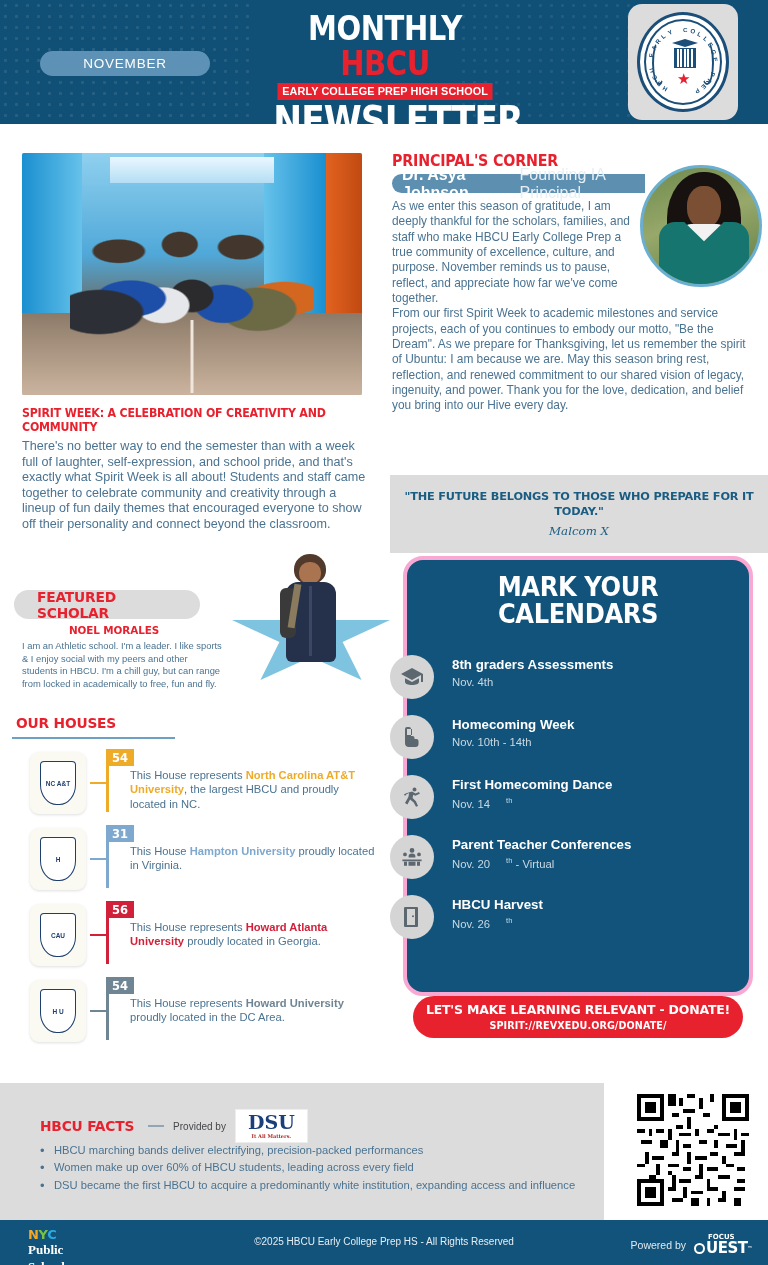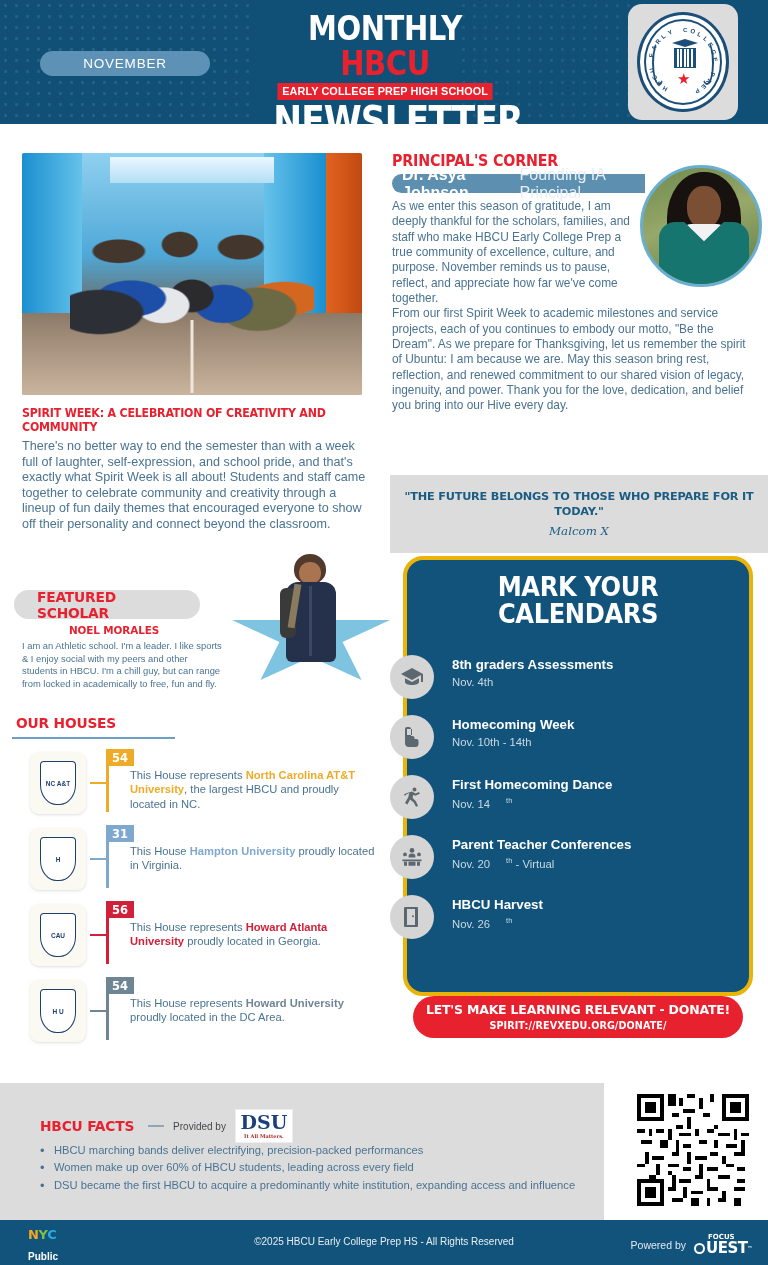--- a/index.html
+++ b/index.html
@@ -254,21 +254,21 @@
     font-size:11.3px; line-height:1.3; letter-spacing:-.2px;
   }
   .quote-box .a {
     color:#1b5d82; font-style:italic; font-size:11.8px; margin-top:4px;
     font-family:"DejaVu Serif", serif;
   }
 
   
   .cal-card {
     position:absolute; left:403px; top:556px; width:350px; height:440px;
-    background:#12537b; border: 4px solid #eab308; border-radius:20px;
+    background:#12537b; border: 4px solid #f9a8d4; border-radius:20px;
   }
   .cal-title {
     margin-top: 14px; text-align:center; color:#fff;
     font-family:"DejaVu Sans",sans-serif; font-weight:700;
     font-size:26px; line-height:1.02; letter-spacing:-.4px;
     transform: scaleX(.93);
   }
   .cal-list { position:absolute; left:0; top:95px; width:100%; }
   .cal-item { position:relative; height:60px; }
   .cal-icon {
@@ -302,21 +302,21 @@
   .facts-band {
     position:absolute; left:0; top:1083px; width:768px; height:137px;
     background:#dcdcdc;
   }
   .facts-white { position:absolute; left:604px; top:0; width:164px; height:137px; background:#fff; }
   .facts-h { position:absolute; left:40px; top:1109px; display:flex; align-items:center; gap:9px; }
   .facts-h .sec-title-red { font-size:14.5px; }
   .facts-h .dash { width:16px; height:2px; background:#8fa7b4; }
   .facts-h .prov { color:#46474a; font-size:10px; }
   .dsu-logo {
-    width:58px; height:34px; background:#fff; display:flex; flex-direction:column;
+    width:73px; height:34px; background:#fff; display:flex; flex-direction:column;
     align-items:center; justify-content:center; border:1px solid #ededed;
   }
   .dsu-logo .dsu {
     font-family:"DejaVu Serif", serif; font-weight:700; font-size:19px;
     color:#1b3f7a; line-height:1;
   }
   .dsu-logo .tag { font-size:5px; color:#b02a2a; font-weight:700; margin-top:1px;
     font-family:"DejaVu Serif", serif; }
   .facts-list { position:absolute; left:38px; top:1142px; width:560px; }
   .facts-list li {
@@ -333,21 +333,21 @@
   .qr svg { width:112px; height:112px; }
 
   
   .footer {
     position:absolute; left:0; top:1220px; width:768px; height:45px;
     background:#12537b; color:#fff;
   }
   .nyc { position:absolute; left:28px; top:1228px; width:76px; }
   .nyc .n1 { font-family:"DejaVu Sans",sans-serif; font-weight:700; font-size:13px; line-height:1; letter-spacing:-.3px;}
   .nyc .n1 .a{color:#f5a623}.nyc .n1 .b{color:#7ac143}.nyc .n1 .c{color:#29abe2}
-  .nyc .n2 { color:#fff; font-weight:700; font-size:10px; line-height:1.12; margin-top:10px; }
+  .nyc .n2 { color:#fff; font-weight:700; font-size:13px; line-height:1.12; margin-top:2px;font-family:Liberation Serif, serif; }
   .copyright {
     position:absolute; left:0; top:1236px; width:768px; text-align:center;
     font-size:10px; color:#e6eef3;
   }
   .powered { position:absolute; right:16px; top:1234px; display:flex; align-items:center; gap:8px; }
   .powered .pb { font-size:10.5px; color:#dfe9ef; }
   .fq { display:flex; flex-direction:column; line-height:1; }
   .fq .f1 { font-size:7px; color:#fff; font-family:"DejaVu Sans",sans-serif; font-weight:700; margin-left:14px;}
   .fq .f2 { font-size:15px; color:#fff; font-family:"DejaVu Sans",sans-serif; font-weight:700; letter-spacing:-.5px; display:flex; align-items:center;}
   .fq .mark { display:inline-block; width:11px; height:11px; border:2px solid #fff; border-radius:50%; margin-right:1px; }

